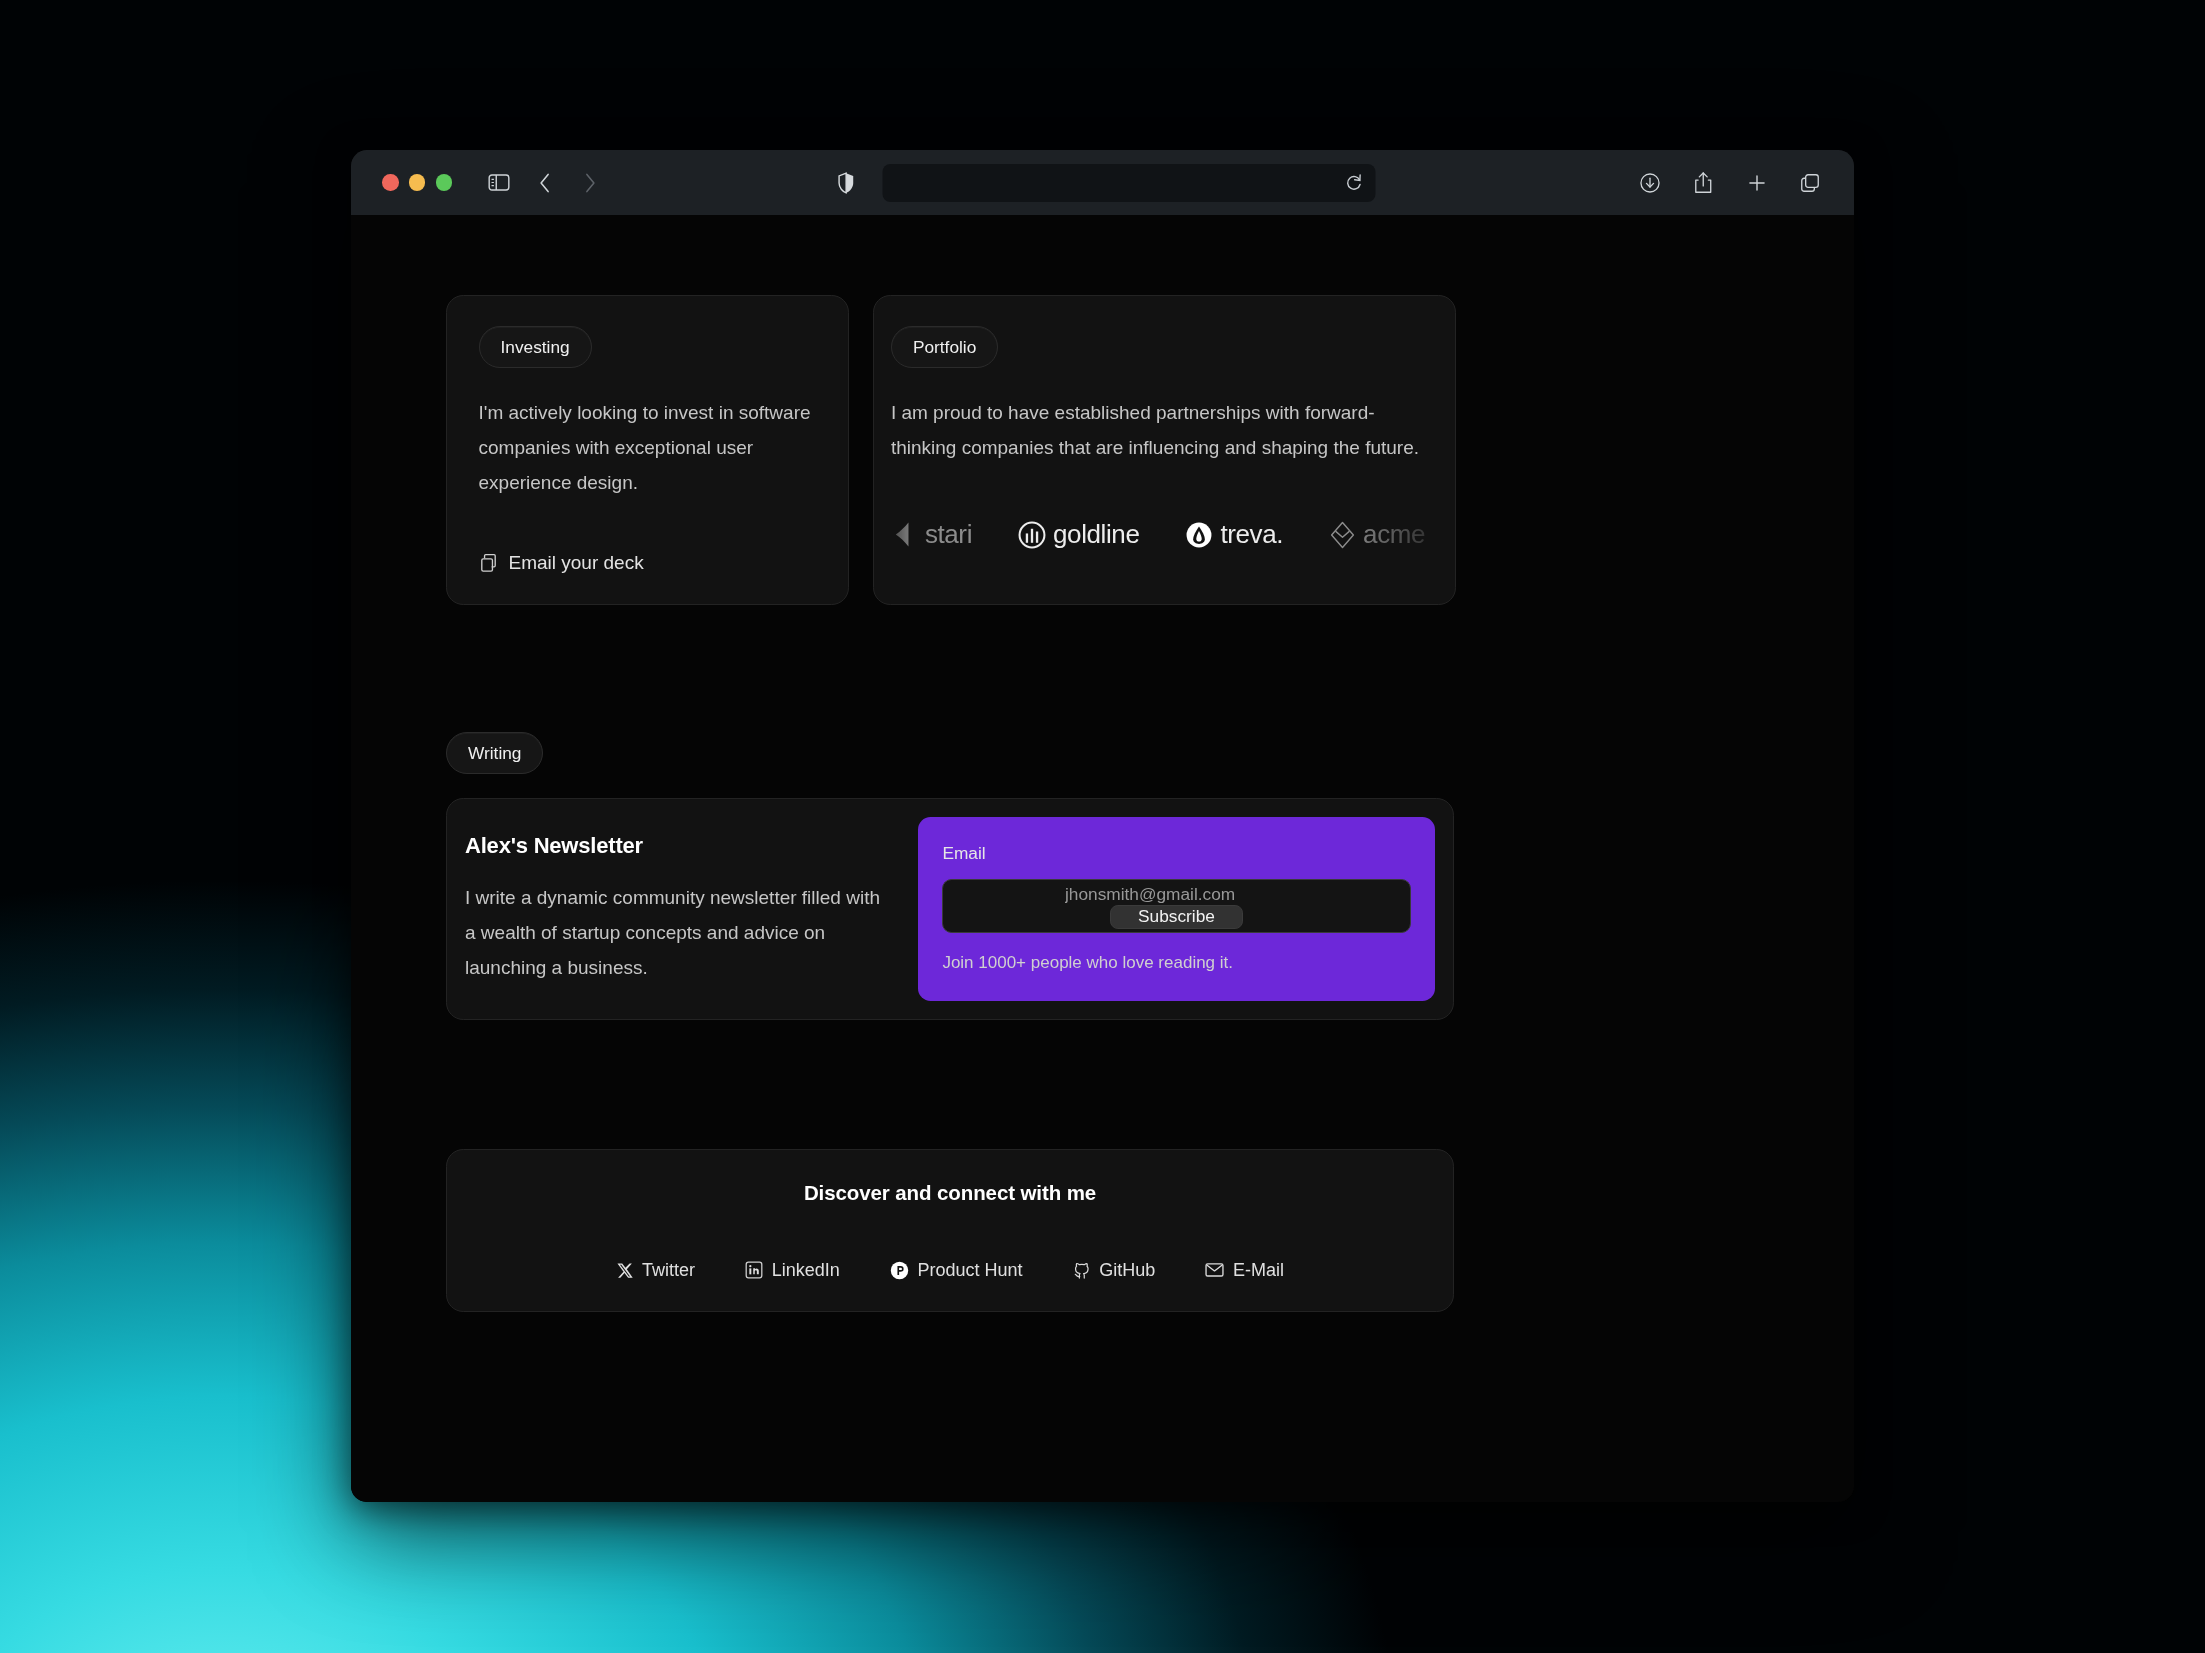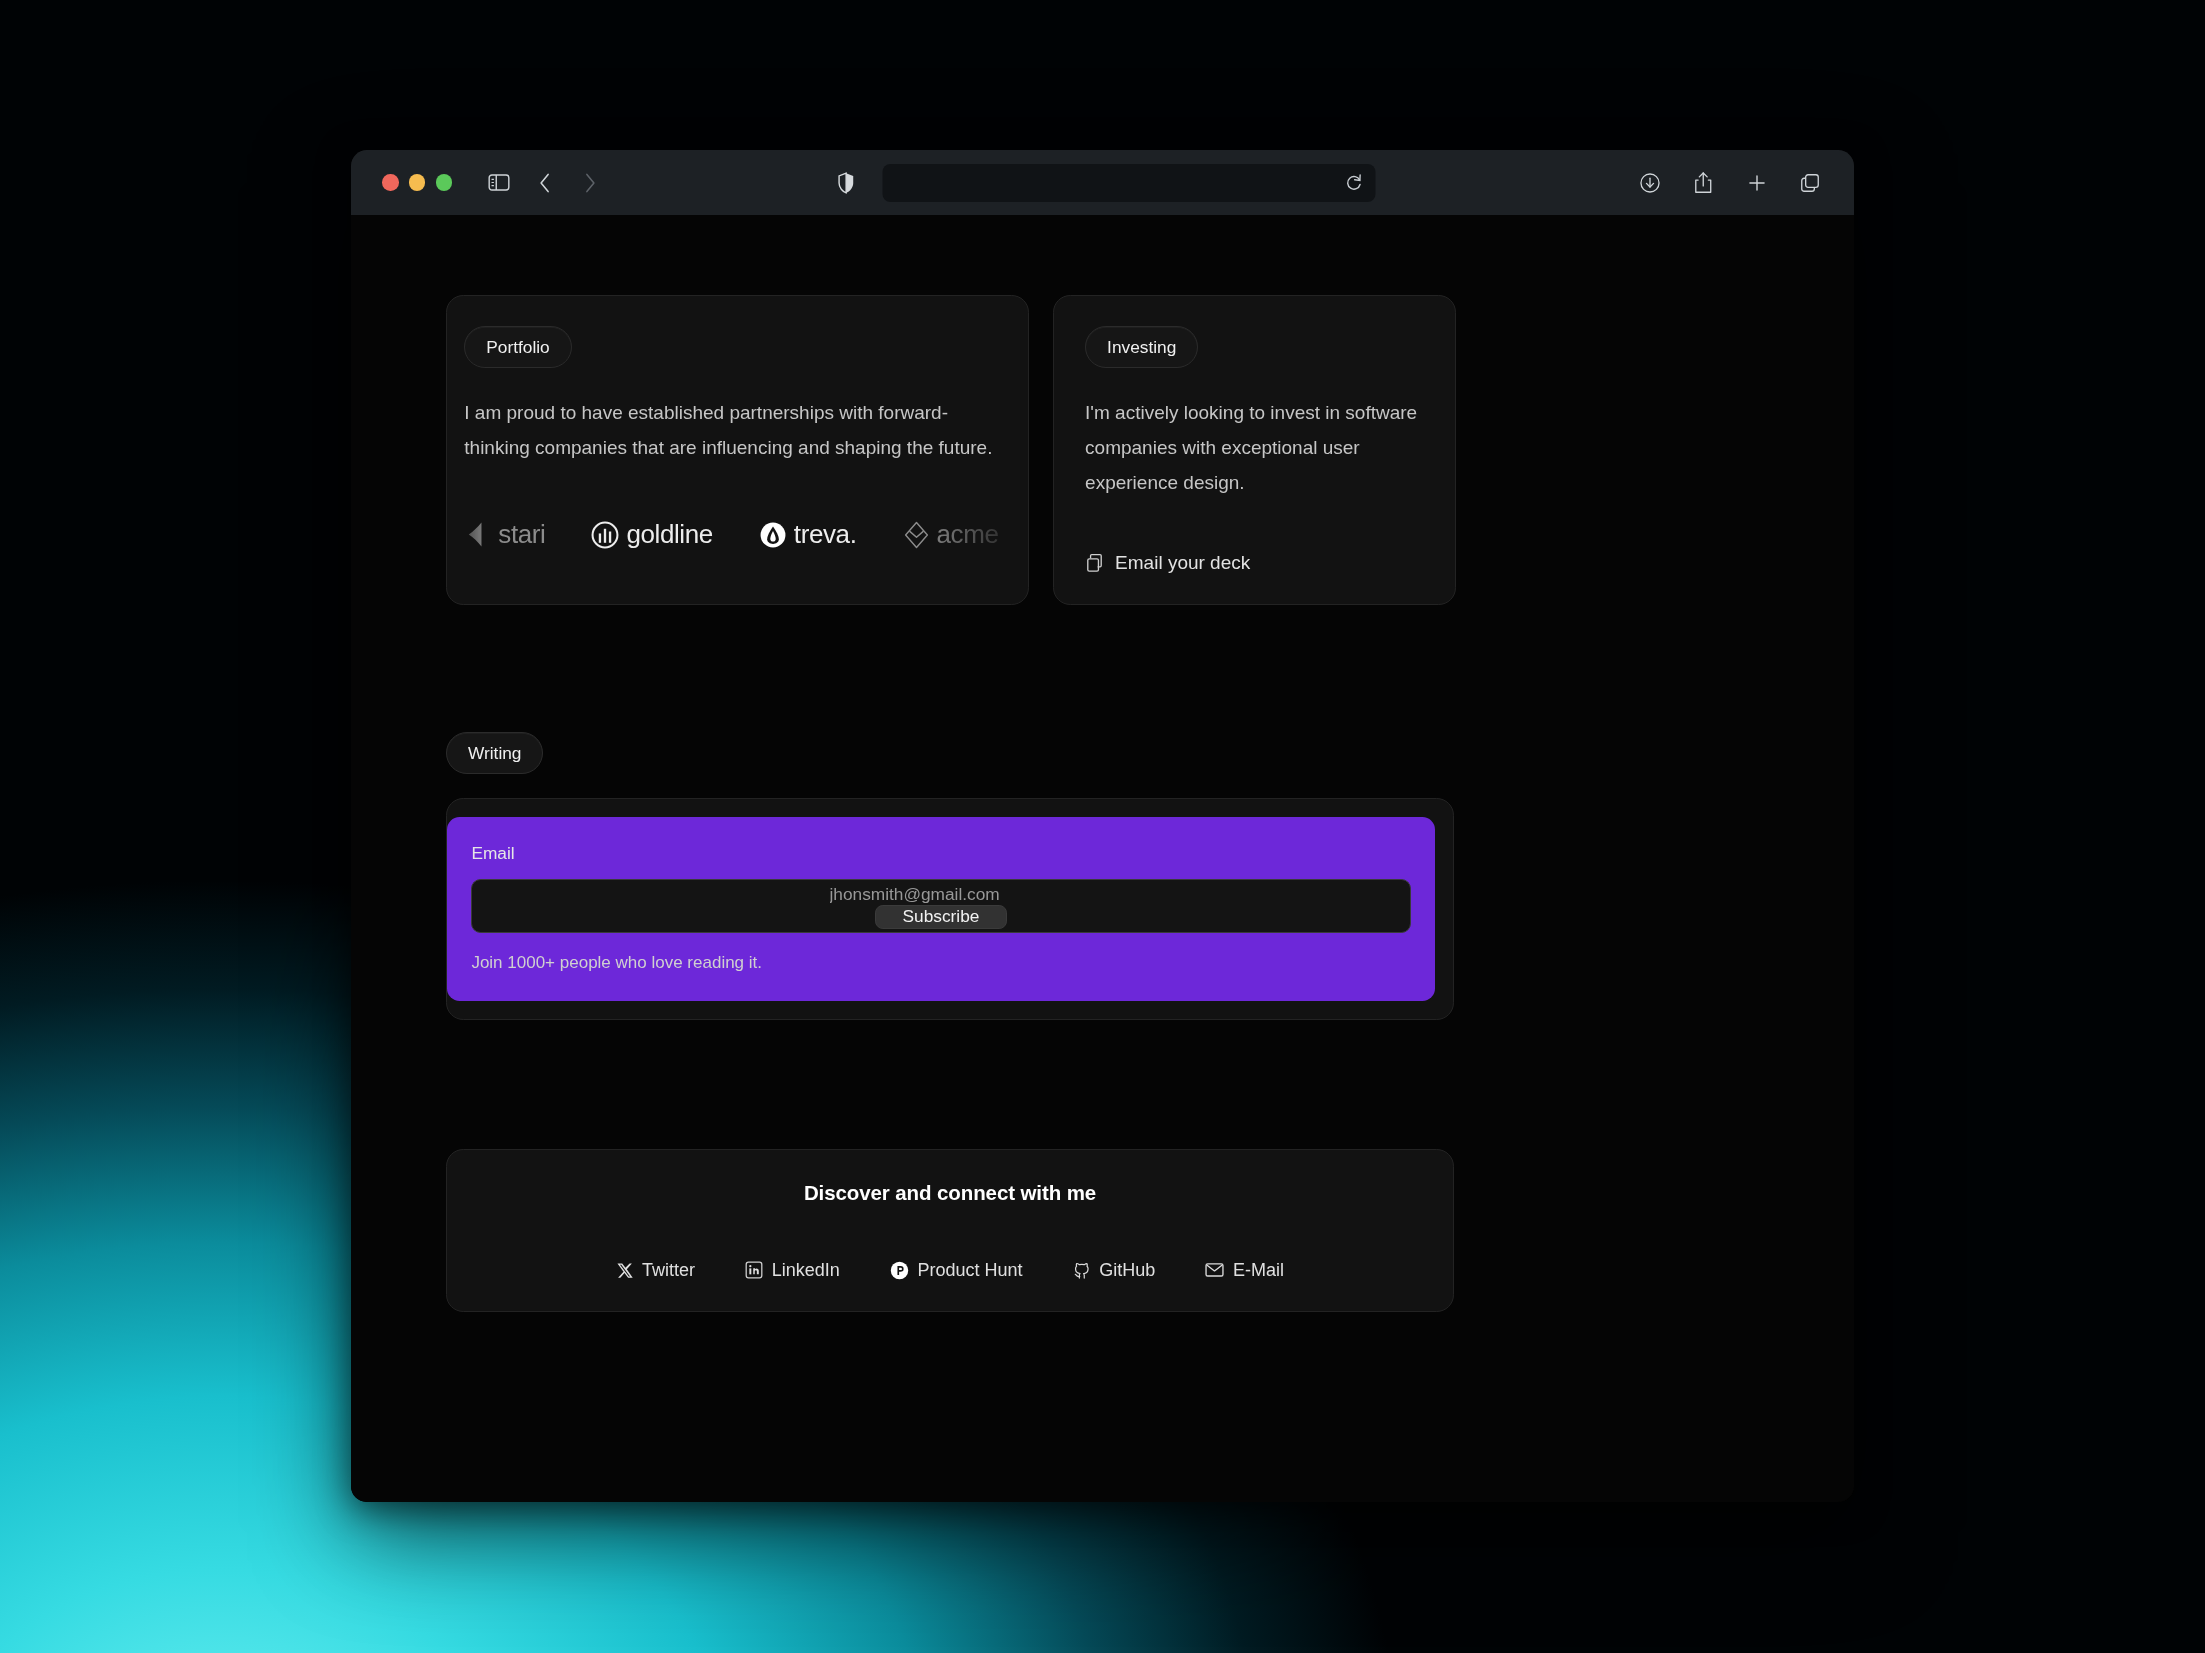--- a/index.html
+++ b/index.html
@@ -412,20 +412,34 @@
           <path d="M19.5 19.5 v2 a3 3 0 0 1 -3 3 H6.5 a3 3 0 0 1 -3 -3 V11 a3 3 0 0 1 3 -3 h2"></path>
         </svg>
       </div>
     </div>
   </div>
 
   <div id="page-content">
 
     <div id="top-cards-row">
 
+      <div id="investing-card" class="card">
+        <span class="pill">Investing</span>
+        <p class="card-body-text">I'm actively looking to invest in software companies with exceptional user experience design.</p>
+        <div id="email-deck-link">
+          <span>
+            <svg width="19" height="20.5" viewBox="0 0 24 26" fill="none" stroke="#cfcfcf" stroke-width="1.7" stroke-linejoin="round">
+              <path d="M7 6.5 V3.5 a1.5 1.5 0 0 1 1.5 -1.5 H19 a1.5 1.5 0 0 1 1.5 1.5 V16 a1.5 1.5 0 0 1 -1.5 1.5 h-3"></path>
+              <rect x="3.5" y="7.5" width="13.5" height="15.5" rx="1.8"></rect>
+            </svg>
+          </span>
+          <span>Email your deck</span>
+        </div>
+      </div>
+
       <div id="portfolio-card" class="card">
         <div class="pill-wrap">
           <span class="pill">Portfolio</span>
         </div>
         <p class="card-body-text">I am proud to have established partnerships with forward-thinking companies that are influencing and shaping the future.</p>
 
         <div id="logo-marquee">
           <div class="logo-item muted">
             <span>
               <svg width="27" height="27" viewBox="0 0 34 34" fill="#8c8c8c">
@@ -462,41 +476,31 @@
             <span>
               <svg width="27" height="28" viewBox="0 0 34 36" fill="none" stroke="#8c8c8c" stroke-width="1.8" stroke-linejoin="round">
                 <polygon points="17,2 31,18 17,34 3,18"></polygon>
                 <polyline points="8,13 17,21 26,13"></polyline>
               </svg>
             </span>
             <span>acme</span>
           </div>
         </div>
       </div>
-
-      <div id="investing-card" class="card">
-        <span class="pill">Investing</span>
-        <p class="card-body-text">I'm actively looking to invest in software companies with exceptional user experience design.</p>
-        <div id="email-deck-link">
-          <span>
-            <svg width="19" height="20.5" viewBox="0 0 24 26" fill="none" stroke="#cfcfcf" stroke-width="1.7" stroke-linejoin="round">
-              <path d="M7 6.5 V3.5 a1.5 1.5 0 0 1 1.5 -1.5 H19 a1.5 1.5 0 0 1 1.5 1.5 V16 a1.5 1.5 0 0 1 -1.5 1.5 h-3"></path>
-              <rect x="3.5" y="7.5" width="13.5" height="15.5" rx="1.8"></rect>
-            </svg>
-          </span>
-          <span>Email your deck</span>
-        </div>
-      </div>
     </div>
 
     <div id="writing-pill-wrap">
       <span class="pill">Writing</span>
     </div>
 
     <div id="newsletter-card" class="card">
+      <div id="newsletter-left">
+        <div id="newsletter-title">Alex's Newsletter</div>
+        <p id="newsletter-desc">I write a dynamic community newsletter filled with a wealth of startup concepts and advice on launching a business.</p>
+      </div>
       <div id="newsletter-right">
         <div id="email-label">Email</div>
         <div id="email-row">
           <input id="email-input" type="text" placeholder="jhonsmith@gmail.com" style="">
           <button id="subscribe-button">Subscribe</button>
         </div>
         <div id="join-note">Join 1000+ people who love reading it.</div>
       </div>
     </div>
 

